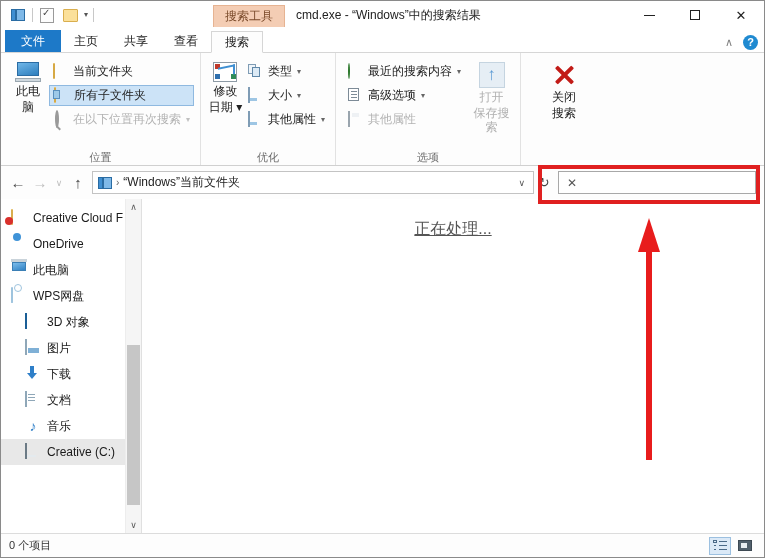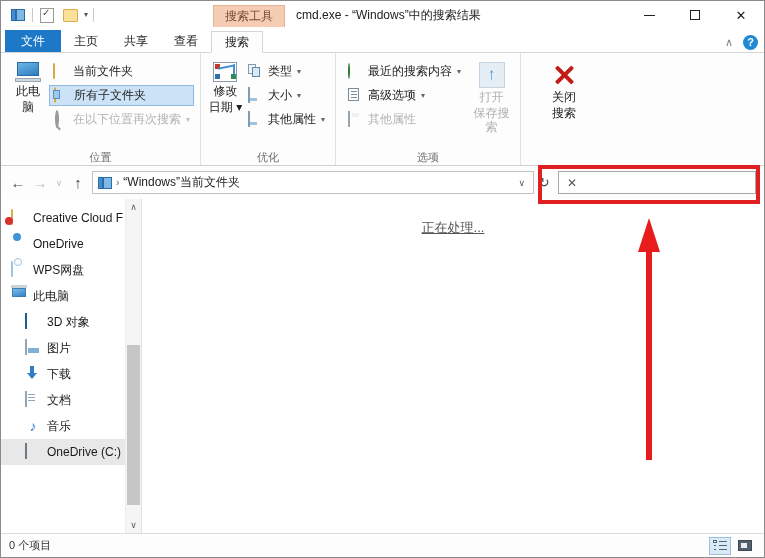--- a/index.html
+++ b/index.html
@@ -359,21 +359,21 @@
   .sb-arrow { font-size: 9px; color: #5a5a5a; height: 16px; line-height: 16px; }
   .sb-track { position: absolute; left: 1px; right: 1px; top: 16px; bottom: 16px; }
   .sb-thumb { position: absolute; left: 0; right: 0; top: 43%; bottom: 4%; background: #c6c6c6; }
 
   .content {
     flex: 1; position: relative; background: #fff;
     border-left: 1px solid #e0e0e0;
   }
   .processing {
     position: absolute; left: 50%; top: 20px; transform: translateX(-50%);
-    font-size: 13px; color: #555; text-decoration: underline;
+    font-size: 16px; color: #555; text-decoration: underline;
     white-space: nowrap;
   }
 
   
   .statusbar {
     height: 24px; flex: 0 0 auto;
     border-top: 1px solid #dcdcdc;
     background: #fdfdfd;
     display: flex; align-items: center; justify-content: space-between;
     padding: 0 8px; box-sizing: border-box;
@@ -566,26 +566,26 @@
     <div class="sidebar">
       <div class="navitem">
         <span class="nicon"><span class="nic-cc"></span></span>
         <span>Creative Cloud F</span>
       </div>
       <div class="navitem">
         <span class="nicon"><span class="nic-onedrive"></span></span>
         <span>OneDrive</span>
       </div>
       <div class="navitem">
+        <span class="nicon"><span class="nic-pc"></span></span>
+        <span>此电脑</span>
+      </div>
+      <div class="navitem">
         <span class="nicon"><span class="nic-wps"></span></span>
         <span>WPS网盘</span>
-      </div>
-      <div class="navitem">
-        <span class="nicon"><span class="nic-pc"></span></span>
-        <span>此电脑</span>
       </div>
       <div class="navitem indent">
         <span class="nicon"><span class="nic-3d"></span></span>
         <span>3D 对象</span>
       </div>
       <div class="navitem indent">
         <span class="nicon"><span class="nic-pic"></span></span>
         <span>图片</span>
       </div>
       <div class="navitem indent">
@@ -595,21 +595,21 @@
       <div class="navitem indent">
         <span class="nicon"><span class="nic-docs"></span></span>
         <span>文档</span>
       </div>
       <div class="navitem indent">
         <span class="nicon nic-music">♪</span>
         <span>音乐</span>
       </div>
       <div class="navitem indent sel">
         <span class="nicon"><span class="nic-drive"></span></span>
-        <span>OneDrive (C:)</span>
+        <span>Creative (C:)</span>
       </div>
 
       <div class="sbscroll">
         <span class="sb-arrow">∧</span>
         <div class="sb-track">
           <div class="sb-thumb"></div>
         </div>
         <span class="sb-arrow">∨</span>
       </div>
     </div>

